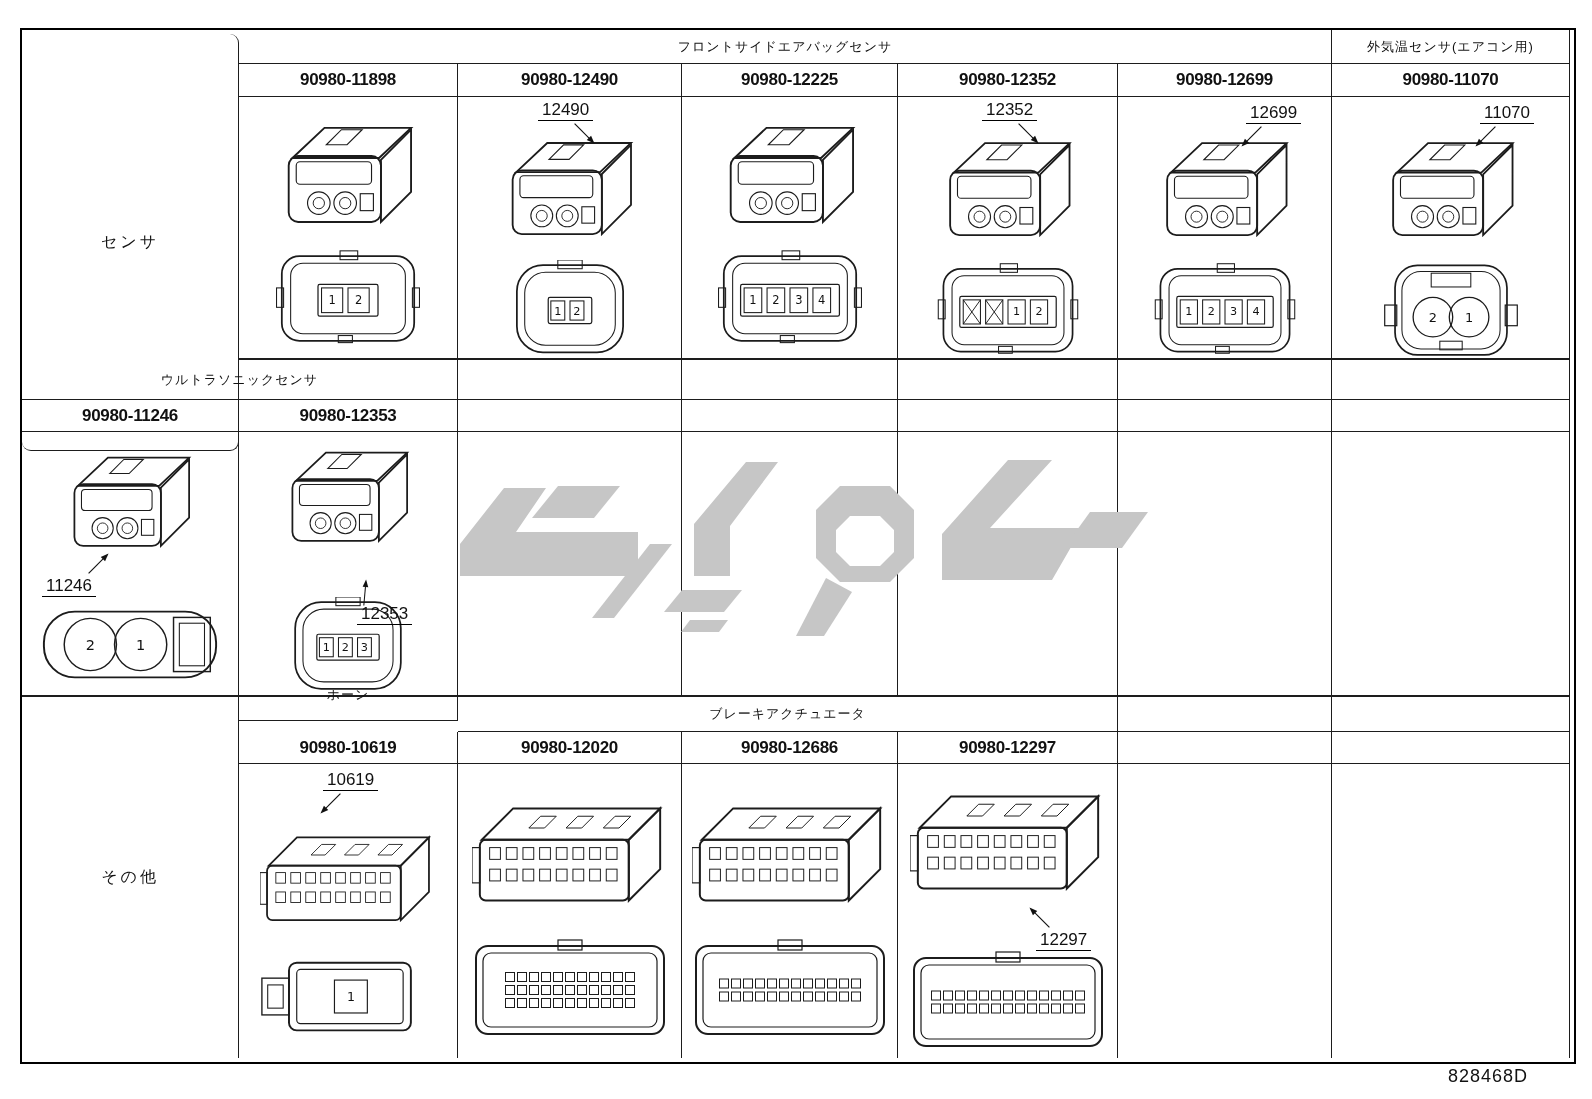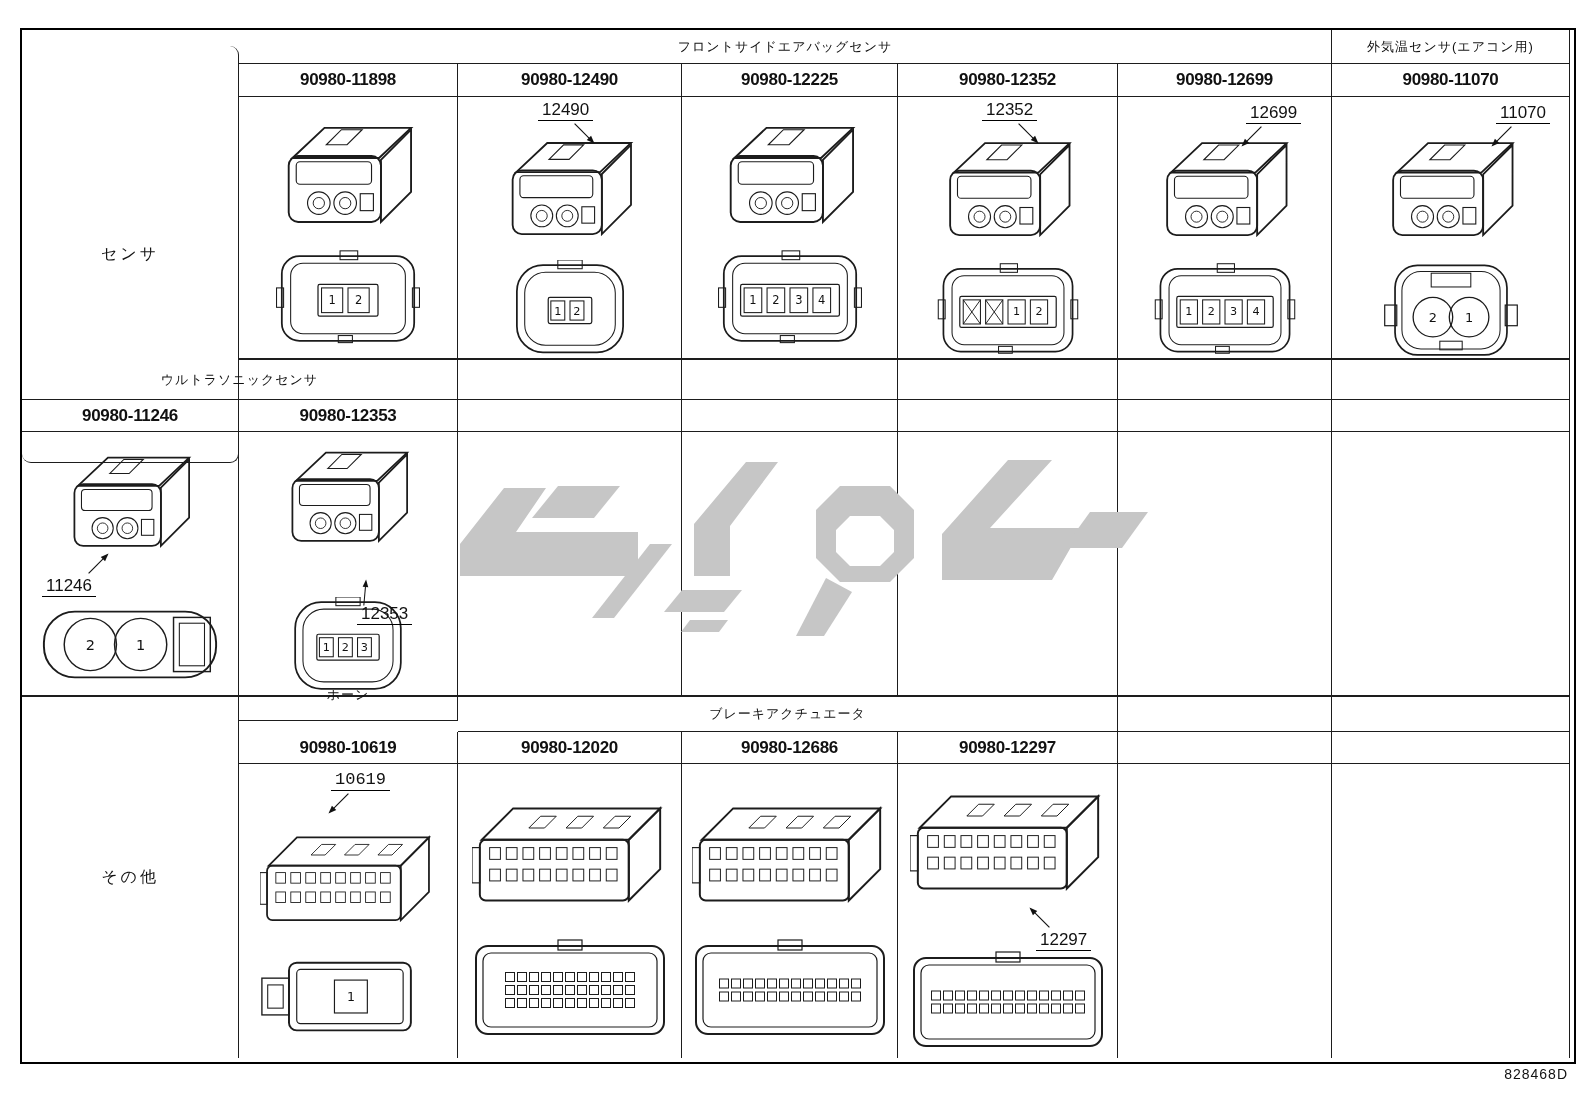--- a/index.html
+++ b/index.html
@@ -17,21 +17,21 @@
   .callout{position:absolute;display:flex;flex-direction:column;align-items:flex-start;
            font-size:17px;line-height:1;z-index:4;}
   .callout .co-text{border-bottom:1px solid #000;padding:1px 4px 2px 4px;}
   .leader{display:block;}
   .ar-dr{transform:scaleY(-1);}
   .ar-ul{transform:scaleX(-1);}
   .ar-dl{transform:scale(-1,-1);}
   .ar-u{transform:rotate(-40deg);}
   .wm{position:absolute;left:442px;top:428px;z-index:2;pointer-events:none;}
   .wm path,.wm polygon{fill:var(--wm,#c6c6c6);}
-  #docnum{position:absolute;left:1408px;top:1066px;width:160px;text-align:right;font-size:14px;letter-spacing:1px;}
+  #docnum{position:absolute;left:1408px;top:1066px;width:160px;text-align:center;font-size:18px;letter-spacing:1px;}
   svg.draw text{font-family:"DejaVu Sans","Liberation Sans",sans-serif;}
 </style>
 </head>
 <body>
 
 <div id="page">
 
   <svg class="wm" width="706" height="210" viewBox="0 0 706 210">
     <path d="M18,148 L18,116 L62,60 L104,60 L74,104 L196,104 L196,148 Z"></path>
     <polygon points="116,58 178,58 152,90 90,90"></polygon>
@@ -41,21 +41,21 @@
     <polygon points="248,192 286,192 277,204 239,204"></polygon>
     <path fill-rule="evenodd" d="M398,58 L448,58 L472,82 L472,130 L448,154 L398,154 L374,130 L374,82 Z
                                  M408,88 L438,88 L452,102 L452,124 L438,138 L408,138 L394,124 L394,102 Z"></path>
     <polygon points="384,150 410,164 382,208 354,208"></polygon>
     <path d="M500,152 L500,106 L566,32 L610,32 L548,100 L640,100 L610,152 Z"></path>
     <polygon points="648,84 706,84 680,120 622,120"></polygon>
   </svg>
 
   <div id="table">
 
-    <div class="cell rowlabel" style="left:0;top:16px;width:217px;height:417px;border-radius:9px;">
+    <div class="cell rowlabel" style="left:0;top:4px;width:217px;height:417px;border-radius:9px;">
       <span>センサ</span>
     </div>
     <div class="cell hdr" style="left:1310px;top:0;width:238px;height:34px;">
       <span>外気温センサ(エアコン用)</span>
     </div>
     <div class="cell hdr" style="left:217px;top:0;width:1093px;height:34px;">
       <span>フロントサイドエアバッグセンサ</span>
     </div>
 
     <div class="cell pn" style="left:217px;top:34px;width:219px;height:33px;">
@@ -238,21 +238,21 @@
           <text x="43" y="58" text-anchor="middle" dominant-baseline="central" font-size="13" fill="#111">1</text>
           <rect x="59" y="44" width="20" height="28" fill="none" stroke="#1c1c1c" stroke-width="1.2"></rect>
           <text x="69" y="58" text-anchor="middle" dominant-baseline="central" font-size="13" fill="#111">2</text>
           <rect x="85" y="44" width="20" height="28" fill="none" stroke="#1c1c1c" stroke-width="1.2"></rect>
           <text x="95" y="58" text-anchor="middle" dominant-baseline="central" font-size="13" fill="#111">3</text>
           <rect x="111" y="44" width="20" height="28" fill="none" stroke="#1c1c1c" stroke-width="1.2"></rect>
           <text x="121" y="58" text-anchor="middle" dominant-baseline="central" font-size="13" fill="#111">4</text>
         </svg>
     </div>
     <div class="cell img-cell thickb" style="left:1310px;top:67px;width:238px;height:263px;">
-      <div class="callout" style="left:164px;top:6px;">
+      <div class="callout" style="left:148px;top:6px;">
         <span class="co-text">11070</span>
         <svg class="leader ar-dl" style="margin-left:-8px;" width="26" height="26" viewBox="0 0 30 30">
             <line x1="3" y1="27" x2="24" y2="6" stroke="#111" stroke-width="1.3"></line>
             <polygon points="26,4 17,8 22,13" fill="#111"></polygon>
           </svg>
       </div>
       <svg class="draw" width="160" height="132" viewBox="0 0 170 140" style="margin-top:26px;">
           <polygon points="26,54 60,22 152,22 118,54" fill="none" stroke="#1c1c1c" stroke-width="2"></polygon>
           <polygon points="120,56 152,24 152,90 120,122" fill="none" stroke="#1c1c1c" stroke-width="2"></polygon>
           <rect x="22" y="52" width="98" height="70" rx="10" fill="none" stroke="#1c1c1c" stroke-width="2"></rect>
@@ -389,21 +389,21 @@
     <div class="cell pn" style="left:660px;top:702px;width:216px;height:32px;">
       <span>90980-12686</span>
     </div>
     <div class="cell pn" style="left:876px;top:702px;width:220px;height:32px;">
       <span>90980-12297</span>
     </div>
     <div class="cell" style="left:1096px;top:702px;width:214px;height:32px;"></div>
     <div class="cell" style="left:1310px;top:702px;width:238px;height:32px;"></div>
 
     <div class="cell img-cell" style="left:217px;top:734px;width:219px;height:294px;border-bottom:none;">
-      <div class="callout" style="left:92px;top:6px;font-family:Liberation Mono, monospace;">
+      <div class="callout" style="left:84px;top:6px;">
         <span class="co-text">10619</span>
         <svg class="leader ar-dl" style="margin-left:-6px;" width="26" height="26" viewBox="0 0 30 30">
             <line x1="3" y1="27" x2="24" y2="6" stroke="#111" stroke-width="1.3"></line>
             <polygon points="26,4 17,8 22,13" fill="#111"></polygon>
           </svg>
       </div>
       <svg class="draw" width="176" height="132" viewBox="0 0 200 150" style="margin-top:30px;">
           <polygon points="10,62 42,30 192,30 160,62" fill="none" stroke="#1c1c1c" stroke-width="2"></polygon>
           <polygon points="160,62 192,30 192,92 160,124" fill="none" stroke="#1c1c1c" stroke-width="2"></polygon>
           <rect x="8" y="62" width="152" height="62" rx="6" fill="none" stroke="#1c1c1c" stroke-width="2"></rect>

